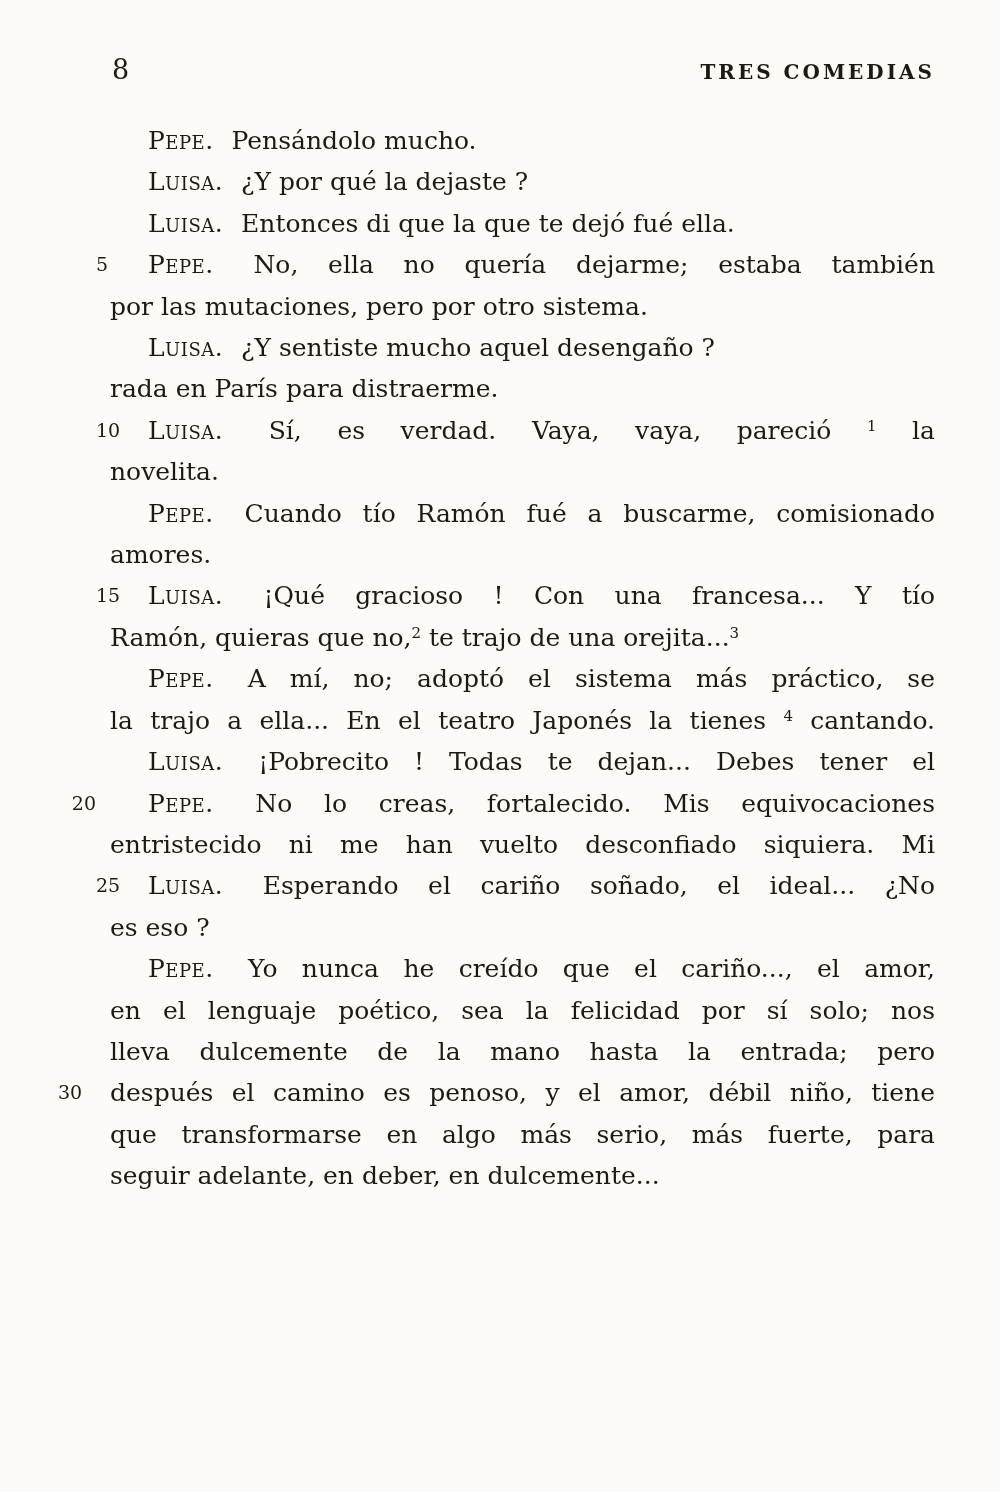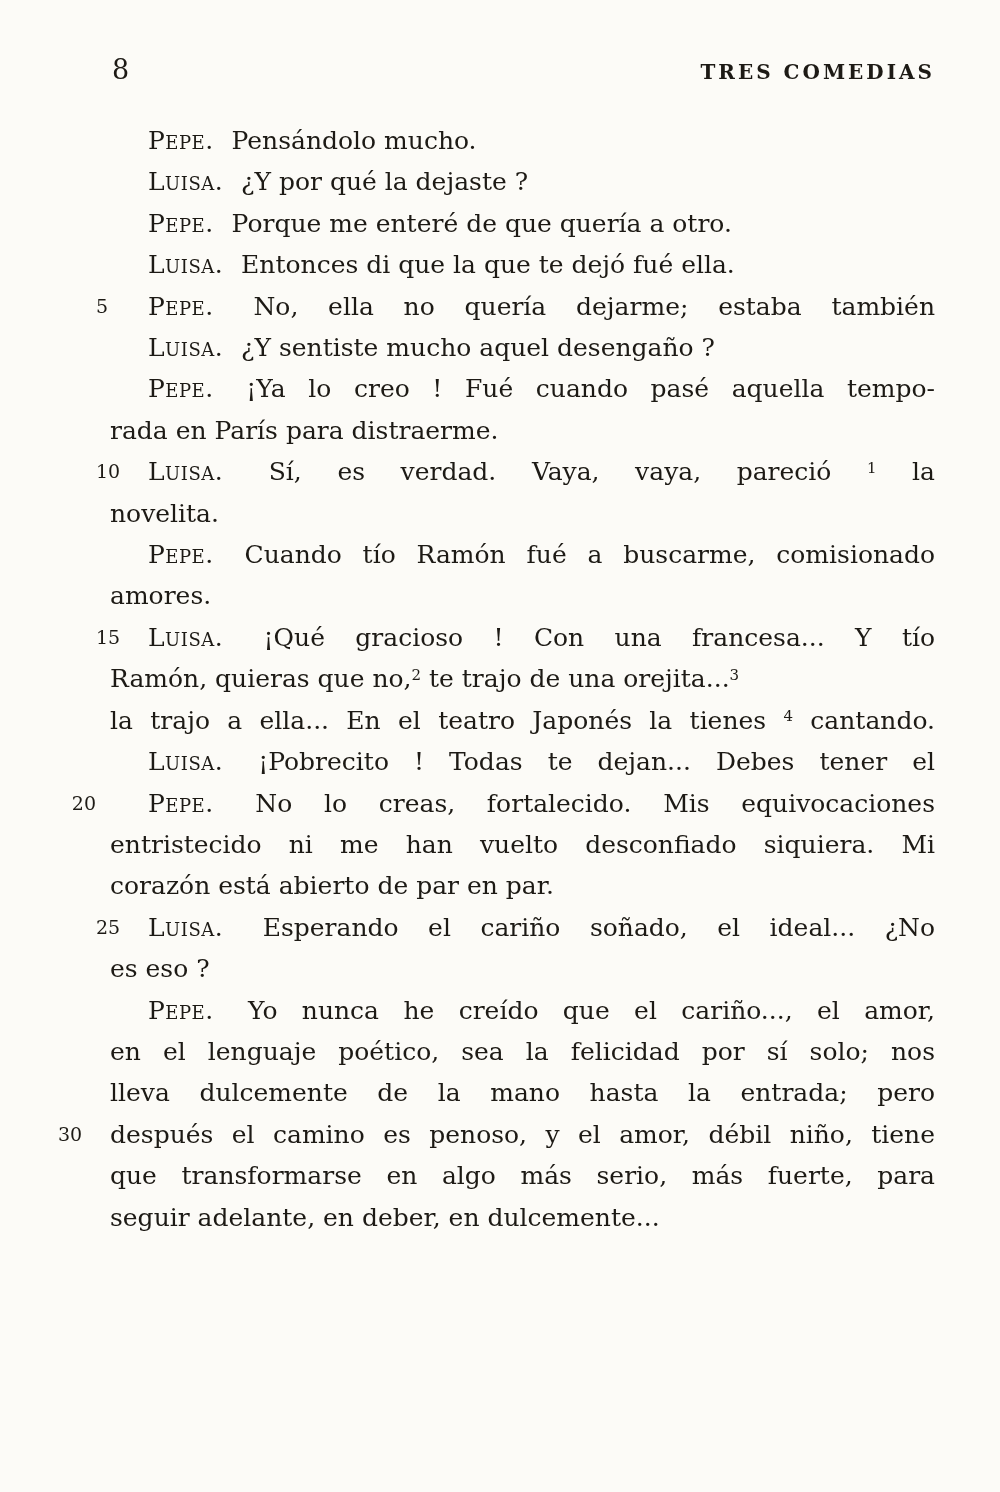--- a/index.html
+++ b/index.html
@@ -75,38 +75,37 @@
 <body>
 
 <header class="page-header">
   <span class="page-number">8</span>
   <span class="running-title">TRES COMEDIAS</span>
 </header>
 
 <main class="text-block">
     <div class="line indent"><span class="speaker">Pepe.</span><span class="plain"> Pensándolo mucho.</span></div>
     <div class="line indent"><span class="speaker">Luisa.</span><span class="plain"> ¿Y por qué la dejaste ?</span></div>
-    <div class="line indent"><span class="speaker">Pepe.</span><span class="plain"> Porque me enteré de que quería a otro.</span></div>
     <div class="line indent"><span class="speaker">Luisa.</span><span class="plain"> Entonces di que la que te dejó fué ella.</span></div>
     <div class="line indent justify"><span class="speaker">Pepe.</span><span class="plain"> No, ella no quería dejarme; estaba también</span><span class="margin-num">5</span></div>
+    <div class="line"><span class="plain">por las mutaciones, pero por otro sistema.</span></div>
     <div class="line indent"><span class="speaker">Luisa.</span><span class="plain"> ¿Y sentiste mucho aquel desengaño ?</span></div>
-    <div class="line indent justify"><span class="speaker">Pepe.</span><span class="plain"> ¡Ya lo creo ! Fué cuando pasé aquella tempo-</span></div>
     <div class="line"><span class="plain">rada en París para distraerme.</span></div>
     <div class="line indent justify"><span class="speaker">Luisa.</span><span class="plain"> Sí, es verdad. Vaya, vaya, pareció </span><sup class="fnref">1</sup><span class="plain"> la</span><span class="margin-num">10</span></div>
     <div class="line"><span class="plain">novelita.</span></div>
     <div class="line indent justify"><span class="speaker">Pepe.</span><span class="plain"> Cuando tío Ramón fué a buscarme, comisionado</span></div>
     <div class="line"><span class="plain">amores.</span></div>
     <div class="line indent justify"><span class="speaker">Luisa.</span><span class="plain"> ¡Qué gracioso ! Con una francesa... Y tío</span><span class="margin-num">15</span></div>
     <div class="line"><span class="plain">Ramón, quieras que no,</span><sup class="fnref">2</sup><span class="plain"> te trajo de una orejita...</span><sup class="fnref">3</sup></div>
+    <div class="line indent justify"><span class="speaker">Pepe.</span><span class="plain"> A mí, no; adoptó el sistema más práctico, se</span></div>
     <div class="line justify"><span class="plain">la trajo a ella... En el teatro Japonés la tienes </span><sup class="fnref">4</sup><span class="plain"> cantando.</span></div>
     <div class="line indent justify"><span class="speaker">Luisa.</span><span class="plain"> ¡Pobrecito ! Todas te dejan... Debes tener el</span></div>
     <div class="line"><span class="margin-num">20</span></div>
     <div class="line indent justify"><span class="speaker">Pepe.</span><span class="plain"> No lo creas, fortalecido. Mis equivocaciones</span></div>
     <div class="line justify"><span class="plain">entristecido ni me han vuelto desconfiado siquiera. Mi</span></div>
-    <div class="line"><span class="plain">corazón está abierto de par en par.</span></div>
     <div class="line indent justify"><span class="speaker">Luisa.</span><span class="plain"> Esperando el cariño soñado, el ideal... ¿No</span><span class="margin-num">25</span></div>
     <div class="line"><span class="plain">es eso ?</span></div>
     <div class="line indent justify"><span class="speaker">Pepe.</span><span class="plain"> Yo nunca he creído que el cariño..., el amor,</span></div>
     <div class="line justify"><span class="plain">en el lenguaje poético, sea la felicidad por sí solo; nos</span></div>
     <div class="line justify"><span class="plain">lleva dulcemente de la mano hasta la entrada; pero</span></div>
     <div class="line justify"><span class="plain">después el camino es penoso, y el amor, débil niño, tiene</span><span class="margin-num">30</span></div>
     <div class="line justify"><span class="plain">que transformarse en algo más serio, más fuerte, para</span></div>
     <div class="line"><span class="plain">seguir adelante, en deber, en dulcemente...</span></div>
   </main>
 

